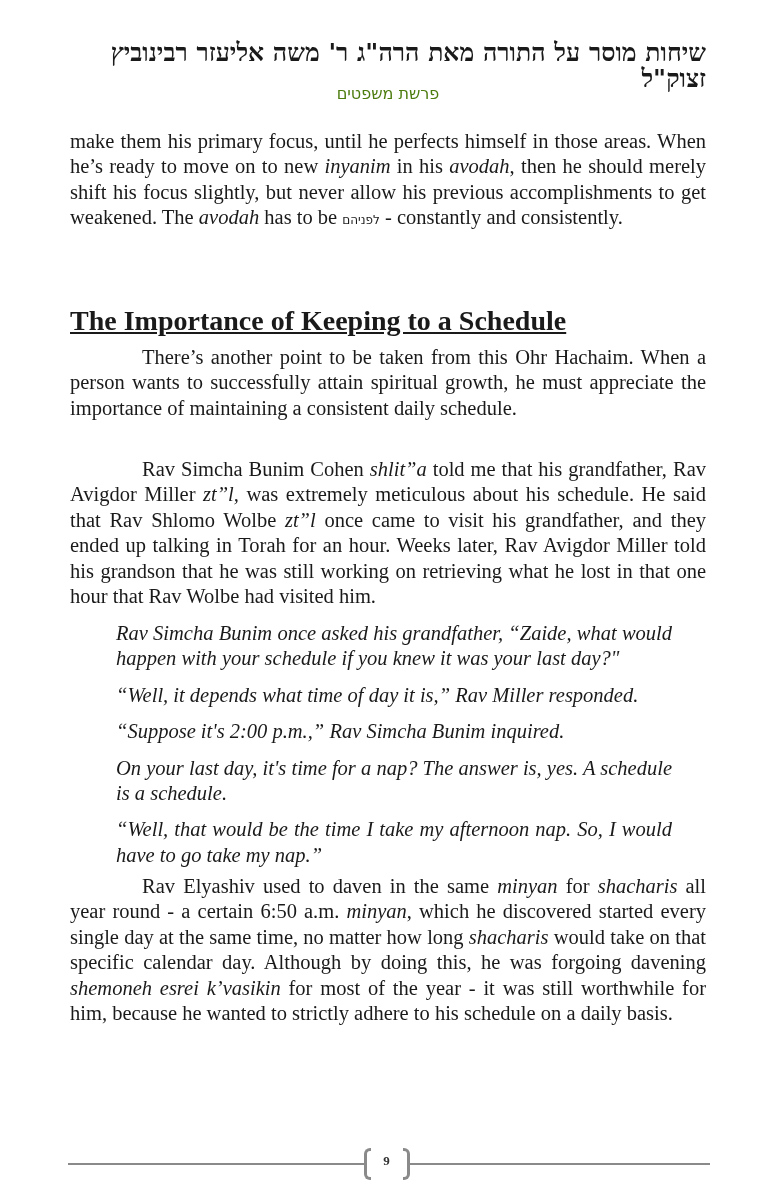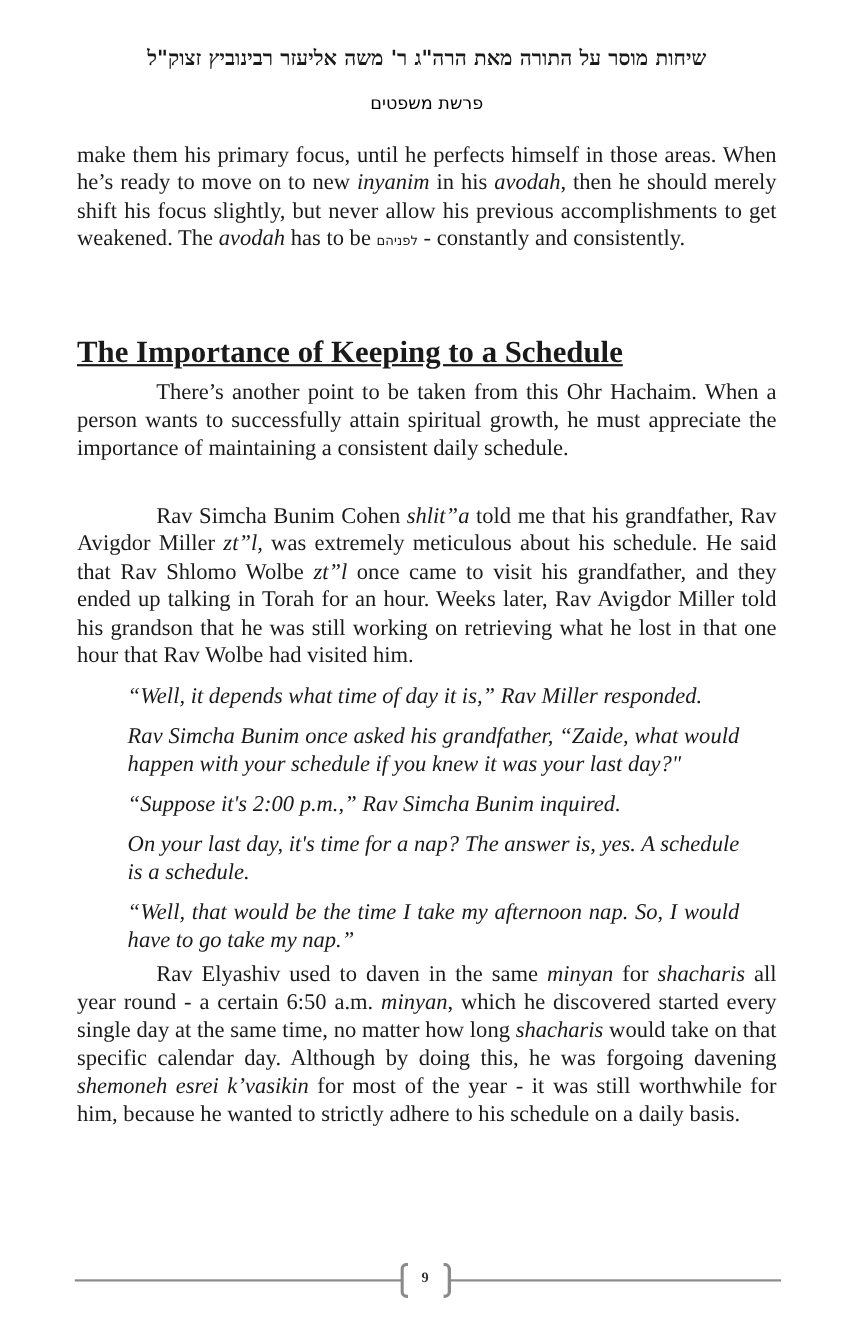--- a/index.html
+++ b/index.html
@@ -1,25 +1,25 @@
 <!DOCTYPE html>
 <html><head>
 <meta charset="utf-8">
 <style>
   html, body { margin: 0; padding: 0; background: #ffffff; }
   body { width: 776px; height: 1200px; position: relative; overflow: hidden; color: #1a1a1a; }
   .header-title {
     position: absolute; left: 70px; width: 636px; top: 40px;
-    text-align: center; direction: rtl;
-    font-family: "DejaVu Serif", serif; font-weight: bold; font-size: 19px; line-height: 26px;
+    text-align: right; direction: rtl;
+    font-family: "DejaVu Serif", serif; font-weight: bold; font-size: 25px; line-height: 26px;
   }
   .header-sub {
     position: absolute; left: 70px; width: 636px; top: 82px;
     text-align: center; direction: rtl;
-    font-family: "DejaVu Sans", sans-serif; font-size: 16px; line-height: 24px; color: #000000;
+    font-family: "DejaVu Sans", sans-serif; font-size: 16px; line-height: 24px; color: #4d7c0f;
   }
   .body-text {
     position: absolute; left: 70px; width: 636px;
     font-family: "Liberation Serif", serif; font-size: 20.5px; line-height: 25.4px;
     text-align: justify;
   }
   .body-text p { margin: 0; }
   .indent { text-indent: 72px; }
   .quote {
     position: absolute; left: 116px; width: 556px;
@@ -66,22 +66,22 @@
 
 <div class="body-text" style="top:345px;">
   <p class="indent">There’s another point to be taken from this Ohr Hachaim. When a person wants to successfully attain spiritual growth, he must appreciate the importance of maintaining a consistent daily schedule.</p>
 </div>
 
 <div class="body-text" style="top:457px;">
   <p class="indent"><span>Rav Simcha Bunim Cohen </span><i>shlit”a</i><span> told me that his grandfather, Rav Avigdor Miller </span><i>zt”l,</i><span> was extremely meticulous about his schedule. He said that Rav Shlomo Wolbe </span><i>zt”l</i><span> once came to visit his grandfather, and they ended up talking in Torah for an hour. Weeks later, Rav Avigdor Miller told his grandson that he was still working on retrieving what he lost in that one hour that Rav Wolbe had visited him.</span></p>
 </div>
 
 <div class="quote" style="top:621px;">
+  <p>Rav Simcha Bunim once asked his grandfather, “Zaide, what would happen with your schedule if you knew it was your last day?"</p>
   <p>“Well, it depends what time of day it is,” Rav Miller responded.</p>
-  <p>Rav Simcha Bunim once asked his grandfather, “Zaide, what would happen with your schedule if you knew it was your last day?"</p>
   <p>“Suppose it's 2:00 p.m.,” Rav Simcha Bunim inquired.</p>
   <p>On your last day, it's time for a nap? The answer is, yes. A schedule is a schedule.</p>
   <p>“Well, that would be the time I take my afternoon nap. So, I would have to go take my nap.”</p>
 </div>
 
 <div class="body-text" style="top:874px;">
   <p class="indent"><span>Rav Elyashiv used to daven in the same </span><i>minyan</i><span> for </span><i>shacharis</i><span> all year round - a certain 6:50 a.m. </span><i>minyan</i><span>, which he discovered started every single day at the same time, no matter how long </span><i>shacharis</i><span> would take on that specific calendar day. Although by doing this, he was forgoing davening </span><i>shemoneh esrei k’vasikin</i><span> for most of the year - it was still worthwhile for him, because he wanted to strictly adhere to his schedule on a daily basis.</span></p>
 </div>
 
 <div>

